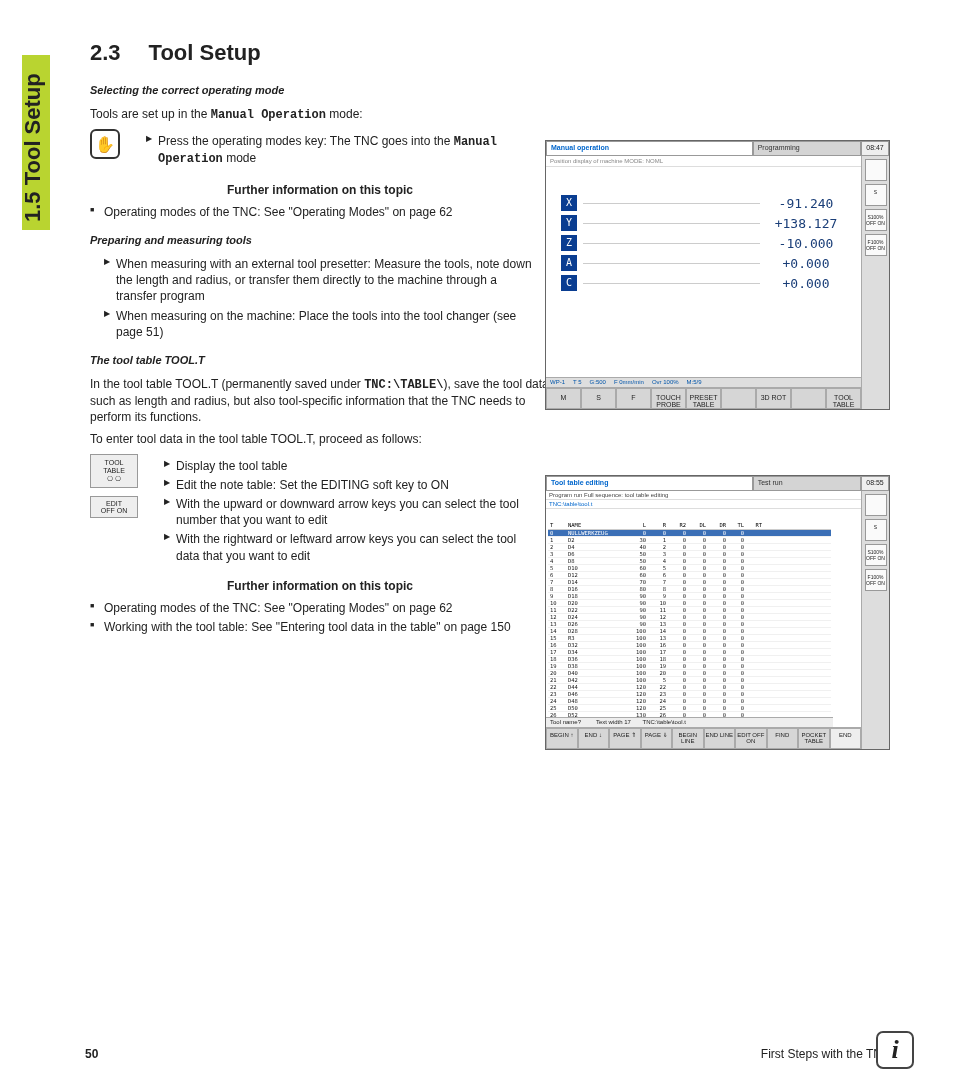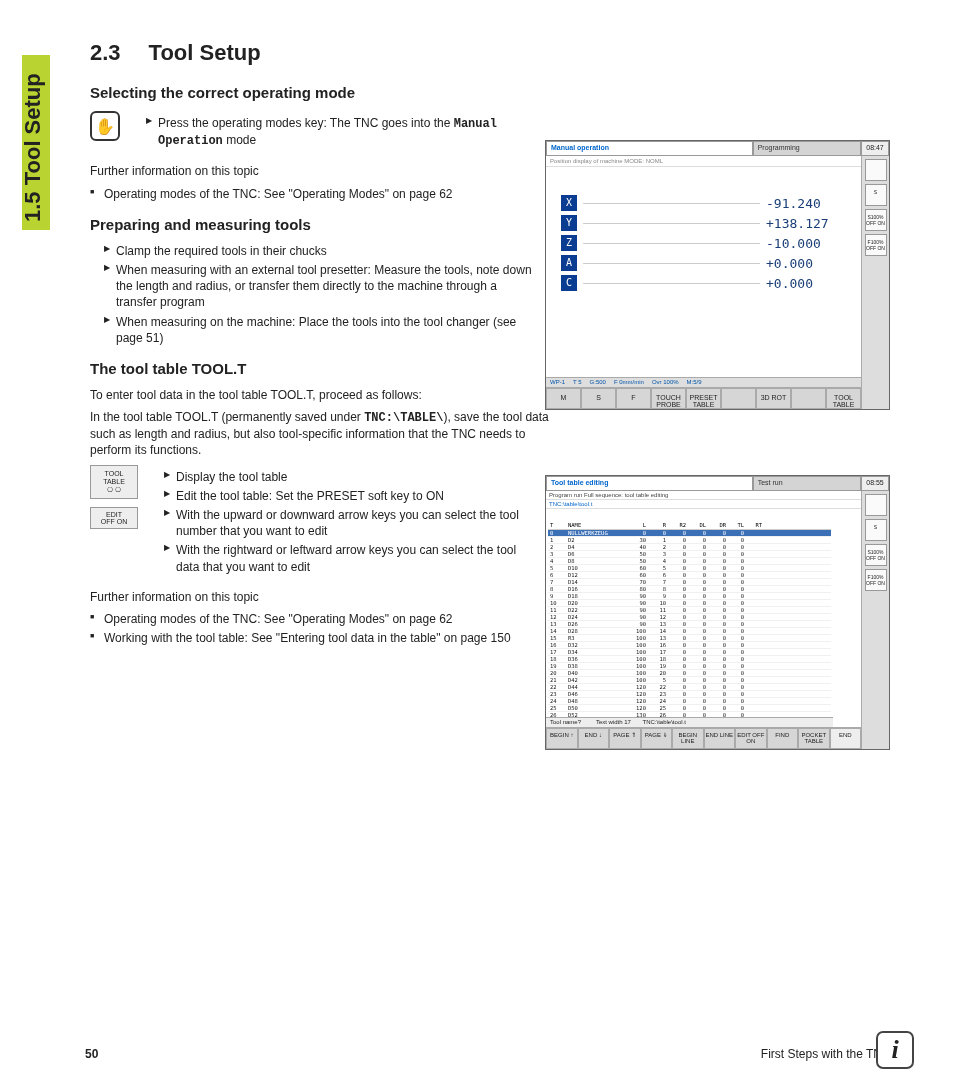--- a/index.html
+++ b/index.html
@@ -30,24 +30,24 @@
     font-size: 22px;
     font-weight: bold;
     white-space: nowrap;
   }
   .content {
     margin-left: 30px;
     width: 460px;
   }
   h1 { font-size: 22px; font-weight: bold; margin-bottom: 18px; }
   .numspace { display:inline-block; width:28px; }
-  h2 { font-size: 15px; font-weight: bold; margin: 14px 0 10px 0; }
+  h2 { font-size: 11px; font-weight: bold; margin: 14px 0 10px 0; font-style: italic; }
   p { font-size: 12px; line-height: 1.35; margin: 6px 0; }
   .mono { font-family: "Courier New", monospace; font-weight: bold; }
-  .further { font-weight: normal; font-size: 12px; margin-top: 10px; }
+  .further { font-weight: bold; font-size: 12px; margin-top: 10px; text-align: center; }
   ul.square { list-style: none; padding: 0; margin: 4px 0; }
   ul.square li { position: relative; padding-left: 14px; font-size: 12px; line-height: 1.35; margin: 3px 0;}
   ul.square li::before { content: "■"; position: absolute; left: 0; top: 1px; font-size: 7px; }
   ul.tri { list-style: none; padding: 0; margin: 4px 14px; }
   ul.tri li { position: relative; padding-left: 12px; font-size: 12px; line-height: 1.35; margin: 3px 0;}
   ul.tri li::before { content: "▶"; position: absolute; left: 0; top: 1px; font-size: 8px; }
   .icon-row { display:flex; align-items:flex-start; gap:12px; margin:6px 0;}
   .hand-icon {
     width:30px; height:30px; border:2px solid #333; border-radius:6px;
     display:flex; align-items:center; justify-content:center; font-size:16px;
@@ -82,21 +82,21 @@
   .shot-header .hc { width:28px; background:#eee; border:1px solid #999; text-align:center; padding:2px 0;}
 
   .shot-body { position:relative; height:calc(100% - 15px); }
   .shot-sidebar { position:absolute; right:0; top:0; bottom:0; width:28px; background:#ddd; border-left:1px solid #aaa;}
   .shot-sidebar .knob { width:22px; height:22px; margin:3px auto; background:#fafafa; border:1px solid #999; font-size:5px; text-align:center; padding-top:4px;}
   .shot-main { position:absolute; left:0; right:28px; top:0; bottom:0; background:#fff;}
   .pos-area { padding:25px 15px; }
   .pos-row { display:flex; align-items:center; margin:2px 0; height:18px; }
   .pos-axis { width:16px; height:16px; background:#0a3d91; color:#fff; text-align:center; line-height:16px; font-size:10px; font-family:monospace;}
   .pos-line { flex:1; border-bottom:1px solid #ccc; margin:0 6px;}
-  .pos-val { color:#1a3e78; font-family:monospace; font-size:13px; width:80px; text-align:left;}
+  .pos-val { color:#1a3e78; font-family:monospace; font-size:13px; width:80px; text-align:center;}
   .shot1-statusbar { position:absolute; bottom:22px; left:0; right:0; height:10px; background:#dedede; border-top:1px solid #aaa; font-size:6px; padding:1px 4px; color:#555;}
   .shot1-statusbar span { margin-right:8px; color:#05a; }
   .shot1-softkeys { position:absolute; bottom:0; left:0; right:0; height:22px; background:#d6d6d6; border-top:1px solid #aaa; display:flex;}
   .shot1-softkeys .sk { flex:1; border:1px solid #aaa; text-align:center; font-size:7px; padding-top:5px;}
 
   .shot2 .pgm-line { font-size:6px; color:#444; padding:1px 3px; border-bottom:1px solid #ddd;}
   .table-area { position:absolute; top:30px; left:2px; right:30px; bottom:32px; background:#fff; font-family:monospace; font-size:5.5px; overflow:hidden;}
   .table-area .thead { background:#fff; color:#000; padding:1px 2px; border-bottom:1px solid #ccc; display:flex;}
   .table-area .thead span, .table-area .trow span { display:inline-block; text-align:right; }
   .table-area .trow { padding:0px 2px; display:flex; border-bottom:1px solid #f0f0f0;}
@@ -123,64 +123,66 @@
 </head>
 <body>
 
 <div class="side-tab"></div>
 <div class="side-label">1.5 Tool Setup</div>
 
 <div class="content">
   <h1><span>2.3</span><span class="numspace"></span><span>Tool Setup</span></h1>
 
   <h2>Selecting the correct operating mode</h2>
+  <p>
+    <span>Tools are set up in the </span><span class="mono">Manual Operation</span><span> mode:</span>
+  </p>
   <div class="icon-row">
     <div class="hand-icon">✋</div>
     <div class="icon-body">
       <ul class="tri">
         <li>
           <span>Press the operating modes key: The TNC goes into the </span><span class="mono">Manual Operation</span><span> mode</span>
         </li>
       </ul>
     </div>
   </div>
   <p class="further">Further information on this topic</p>
   <ul class="square">
     <li>Operating modes of the TNC: See "Operating Modes" on page 62</li>
   </ul>
 
   <h2>Preparing and measuring tools</h2>
   <ul class="tri">
-    <li>Clamp the required tools in their chucks</li>
     <li>When measuring with an external tool presetter: Measure the tools, note down the length and radius, or transfer them directly to the machine through a transfer program</li>
     <li>When measuring on the machine: Place the tools into the tool changer (see page 51)</li>
   </ul>
 
   <h2>The tool table TOOL.T</h2>
-  <p>To enter tool data in the tool table TOOL.T, proceed as follows:</p>
   <p>
     <span>In the tool table TOOL.T (permanently saved under </span><span class="mono">TNC:\TABLE\</span><span>), save the tool data such as length and radius, but also tool-specific information that the TNC needs to perform its functions.</span>
   </p>
+  <p>To enter tool data in the tool table TOOL.T, proceed as follows:</p>
 
   <div class="icon-row">
     <div class="icon-col">
       <div class="tool-table-icon">
         <div class="row">TOOL</div>
         <div class="row">TABLE</div>
         <div class="row">⎔ ⎔</div>
       </div>
       <div class="edit-icon">
         <div class="row">EDIT</div>
         <div class="row">OFF   ON</div>
       </div>
     </div>
     <div class="icon-body">
       <ul class="tri">
         <li>Display the tool table</li>
-        <li>Edit the tool table: Set the PRESET soft key to ON</li>
+        <li>Edit the note table: Set the EDITING soft key to ON</li>
         <li>With the upward or downward arrow keys you can select the tool number that you want to edit</li>
         <li>With the rightward or leftward arrow keys you can select the tool data that you want to edit</li>
       </ul>
     </div>
   </div>
 
   <p class="further">Further information on this topic</p>
   <ul class="square">
     <li>Operating modes of the TNC: See "Operating Modes" on page 62</li>
     <li>Working with the tool table: See "Entering tool data in the table" on page 150</li>

